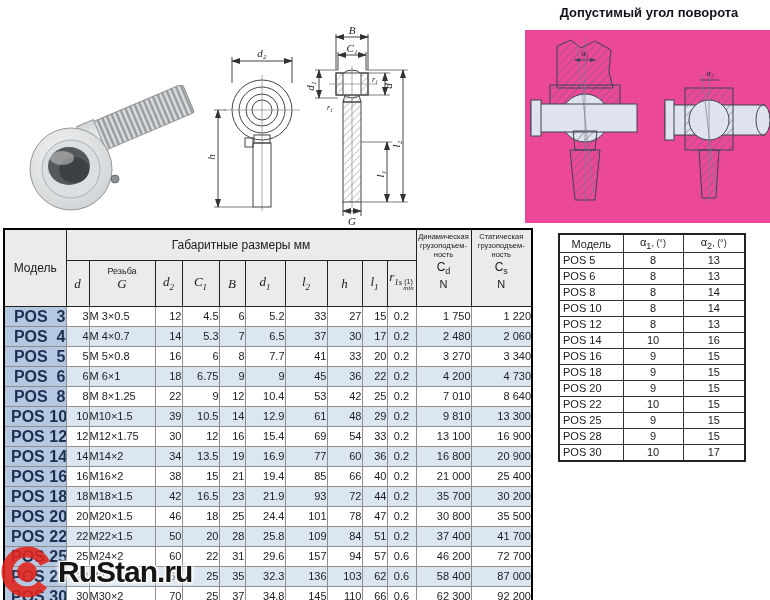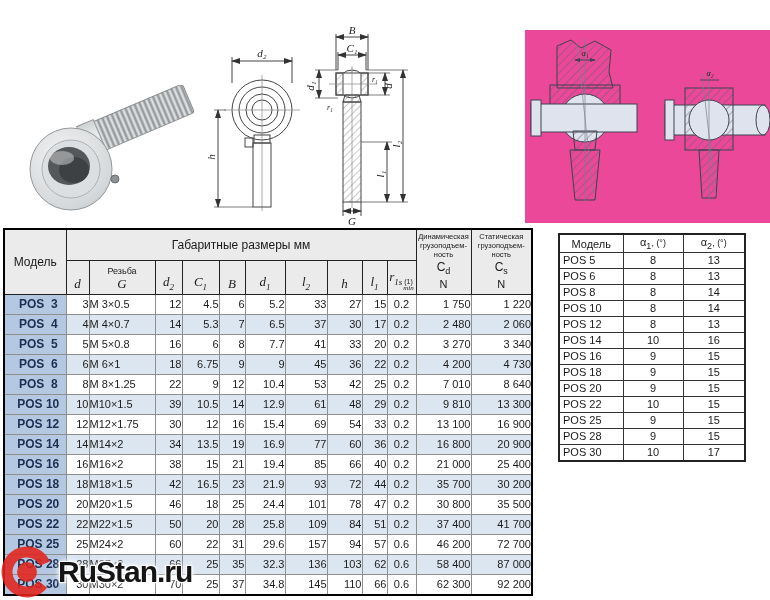--- a/index.html
+++ b/index.html
@@ -23,24 +23,24 @@
 
   
   #main-table{position:absolute;left:3px;top:228px;width:528px;border-collapse:collapse;
               table-layout:fixed;border:2px solid #000;background:#fff;font-size:11px;}
   #main-table thead th{border:1px solid #222;background:#ebebeb;font-weight:normal;
                        padding:0;overflow:hidden;}
   #main-table td{border:1px solid #8f8f8f;height:19px;line-height:19px;padding:0;
                  overflow:hidden;white-space:nowrap;color:#1c1c1c;}
   #main-table tr.alt td{background:#dce6f1;}
   #main-table td.model{background:#b4c8e2 !important;font-weight:bold;color:#1c2f52;
-                       text-align:center;padding-left:6px;white-space:pre;font-size:12px;}
+                       text-align:right;padding-left:6px;white-space:pre;font-size:16px;}
   #main-table .group-h{font-size:12px;height:30px;}
   #main-table .model-h{font-size:12px;}
-  #main-table .dim-h{height:31px;vertical-align:bottom;padding-bottom:2px;margin-top:21px;}
+  #main-table .dim-h{height:31px;vertical-align:bottom;padding-bottom:14px;margin-top:21px;}
   .dimletter{font-family:"Liberation Serif",serif;font-style:italic;font-size:13px;}
   .dimletter sub{font-size:9px;}
   .thread-word{display:block;font-size:9px;line-height:10px;}
   .load-h{vertical-align:top;padding-top:2px !important;}
   .load-small{display:block;font-size:7.5px;line-height:9px;}
   .load-sym{display:block;font-size:12px;line-height:13px;margin-top:2px;}
   .load-sym sub{font-size:9px;}
   .load-unit{display:block;font-size:11px;line-height:12px;}
   .stk{display:inline-flex;flex-direction:column;font-size:7px;line-height:7px;
        vertical-align:-3px;margin-left:1px;font-style:normal;font-family:"Liberation Sans",sans-serif;}
@@ -65,20 +65,21 @@
   .watermark{position:absolute;left:0px;top:543px;display:flex;align-items:center;z-index:6;}
   .wm-text{font-size:30px;font-weight:bold;color:#151515;letter-spacing:-1px;margin-left:2px;
            text-shadow:-1px -1px 0 #fff,1px -1px 0 #fff,-1px 1px 0 #fff,1px 1px 0 #fff,
                        0 0 4px #fff,0 0 7px #fff;}
 </style>
 </head>
 <body>
 
 <div class="canvas">
 
+  <div class="title-angle">Допустимый угол поворота</div>
 
   <svg class="photo-svg" width="185" height="132" viewBox="0 0 185 132">
     <defs>
       <linearGradient id="met" x1="0" y1="0" x2="0" y2="1">
         <stop offset="0" stop-color="#cfd2d4"></stop>
           <stop offset="0.5" stop-color="#eceeef"></stop>
           <stop offset="1" stop-color="#a9acae"></stop>
       </linearGradient>
       <radialGradient id="hg" cx="0.4" cy="0.35" r="0.9">
         <stop offset="0" stop-color="#f2f3f4"></stop>

